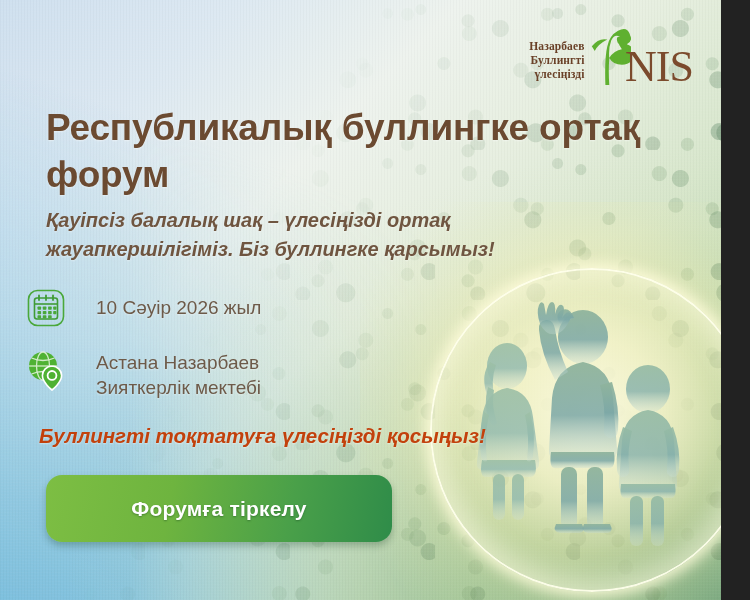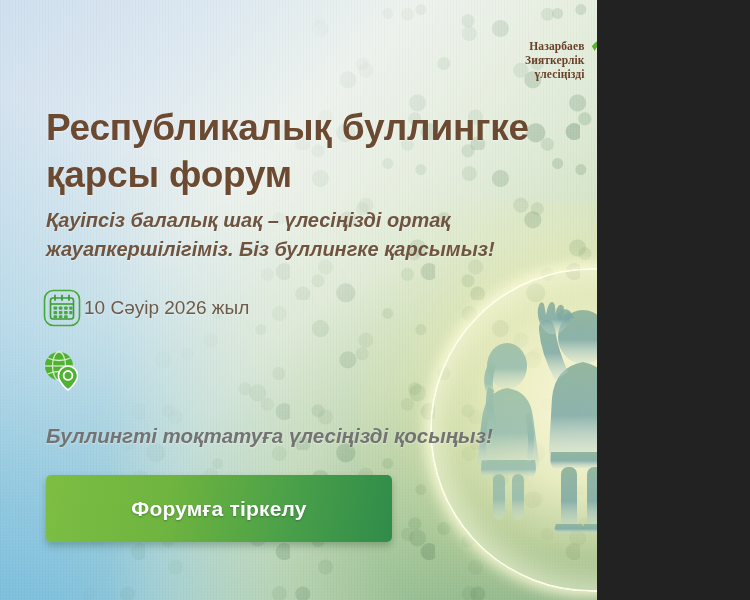--- a/index.html
+++ b/index.html
@@ -3,21 +3,21 @@
 <meta charset="utf-8">
 <title>Republican Anti-Bullying Forum Banner</title>
 <style>
   html, body {
     margin: 0;
     padding: 0;
     background: #222;
   }
   #banner {
     position: relative;
-    width: 597px;
+    width: 721px;
     height: 600px;
     overflow: hidden;
     font-family: "Liberation Sans", "DejaVu Sans", sans-serif;
     background: #dfe9e0;
     user-select: none;
   }
 
   
   .bg-layer { position: absolute; inset: 0; }
 
@@ -159,56 +159,56 @@
     color: #6f5540;
     font-size: 20px;
     font-style: italic;
     font-weight: 600;
     line-height: 1.46;
     text-shadow: 0 1px 2px rgba(255,255,255,0.4);
   }
 
   .info {
     position: absolute;
-    left: 40px;
+    left: 24px;
     display: flex;
     align-items: center;
-    gap: 0;
+    gap: 28px;
   }
   .info-date { top: 286px; }
   .info-place { top: 348px; align-items: flex-start; }
   .info-icon {
     width: 44px; height: 44px;
     flex: 0 0 44px;
     display: flex; align-items: center; justify-content: center;
   }
   .info-text {
     color: #6d5a49;
     font-size: 19px;
     line-height: 1.32;
     text-shadow: 0 1px 2px rgba(255,255,255,0.4);
   }
   .info-place .info-text { padding-top: 2px; }
 
   .cta-line {
     position: absolute;
-    left: 46px; top: 424px;
-    color: #737373;
+    left: 39px; top: 424px;
+    color: #c2410c;
     font-size: 20.5px;
     font-style: italic;
     font-weight: 700;
     text-shadow: 0 1px 2px rgba(255,255,255,0.42);
   }
 
   .cta-button {
     position: absolute;
     left: 46px; top: 475px;
     width: 346px; height: 67px;
     border: 0;
-    border-radius: 5px;
+    border-radius: 16px;
     background: linear-gradient(100deg, #7dbe43 0%, #6eb43f 36%, #4aa049 70%, #2f8c49 100%);
     box-shadow: 0 4px 7px rgba(20,60,30,0.28);
     color: #ffffff;
     font-family: "Liberation Sans", "DejaVu Sans", sans-serif;
     font-size: 21px;
     font-weight: 700;
     letter-spacing: .2px;
     cursor: pointer;
     text-shadow: 0 1px 2px rgba(25,70,30,0.45);
   }
@@ -280,31 +280,31 @@
         <path d="M201 222 q-2 13 3 14 l48 0 q5 -1 3 -14 z"></path>
         <rect x="210" y="234" width="13" height="50" rx="6"></rect>
         <rect x="231" y="234" width="13" height="50" rx="6"></rect>
       </g>
     </svg>
   </div>
 
   <div class="logo">
     <div class="logo-words">
       <div>Назарбаев</div>
-      <div>Зияткерлік</div>
+      <div>Буллингті</div>
       <div>үлесіңізді</div>
     </div>
     <svg class="logo-mark" width="46" height="62" viewBox="0 0 46 62">
       <path d="M20 62 q-1 -28 2 -40 q2 -11 11 -16 q9 -5 12 3 q3 8 -5 11 q-7 2 -8 -4 q-1 -4 3 -4 q-6 -3 -9 4 q-3 8 -2 18 q5 -8 13 -9 q-6 -7 -2 -14 q5 -7 10 -1 q4 6 -3 10 q9 3 7 12 q-2 9 -12 9 q-9 0 -13 -7 q-1 14 0 28 z" fill="#5fb030"></path>
       <path d="M6 22 q7 -9 16 -7 q-10 5 -13 12 z" fill="#5fb030"></path>
     </svg>
     <div class="logo-nis">NIS</div>
   </div>
 
-  <div class="headline">Республикалық буллингке қарсы форум</div>
+  <div class="headline">Республикалық буллингке ортақ форум</div>
 
   <div class="subhead">Қауіпсіз балалық шақ – үлесіңізді ортақ жауапкершілігіміз. Біз буллингке қарсымыз!</div>
 
   <div class="info info-date">
     <div class="info-icon">
       <svg width="40" height="40" viewBox="0 0 40 40">
         <rect x="2.5" y="2.5" width="35" height="35" rx="9" fill="none" stroke="#4aa83a" stroke-width="1.6"></rect>
         <rect x="8.5" y="10" width="23" height="21" rx="2.5" fill="none" stroke="#3f9c35" stroke-width="1.6"></rect>
         <line x1="8.5" y1="16" x2="31.5" y2="16" stroke="#3f9c35" stroke-width="1.6"></line>
         <line x1="13" y1="7.5" x2="13" y2="12" stroke="#3f9c35" stroke-width="1.8" stroke-linecap="round"></line>
@@ -335,19 +335,23 @@
         <g stroke="#e9f6e2" stroke-width="1.3" fill="none" opacity="0.85">
           <ellipse cx="18" cy="17" rx="6.5" ry="14"></ellipse>
           <line x1="4" y1="17" x2="32" y2="17"></line>
           <path d="M6.5 9 q11.5 5 23 0"></path>
           <path d="M6.5 25 q11.5 -5 23 0"></path>
         </g>
         <path d="M27 17 c-5.3 0 -9.6 4.3 -9.6 9.6 c0 7 9.6 14.4 9.6 14.4 s9.6 -7.4 9.6 -14.4 c0 -5.3 -4.3 -9.6 -9.6 -9.6 z" fill="#4fb233" stroke="#ffffff" stroke-width="1.6"></path>
         <circle cx="27" cy="26.4" r="4.4" fill="none" stroke="#ffffff" stroke-width="1.8"></circle>
       </svg>
     </div>
+    <div class="info-text">
+      <div>Астана Назарбаев</div>
+      <div>Зияткерлік мектебі</div>
+    </div>
   </div>
 
   <div class="cta-line">Буллингті тоқтатуға үлесіңізді қосыңыз!</div>
 
   <button class="cta-button">Форумға тіркелу</button>
 
 </div>
 
 </body></html>

